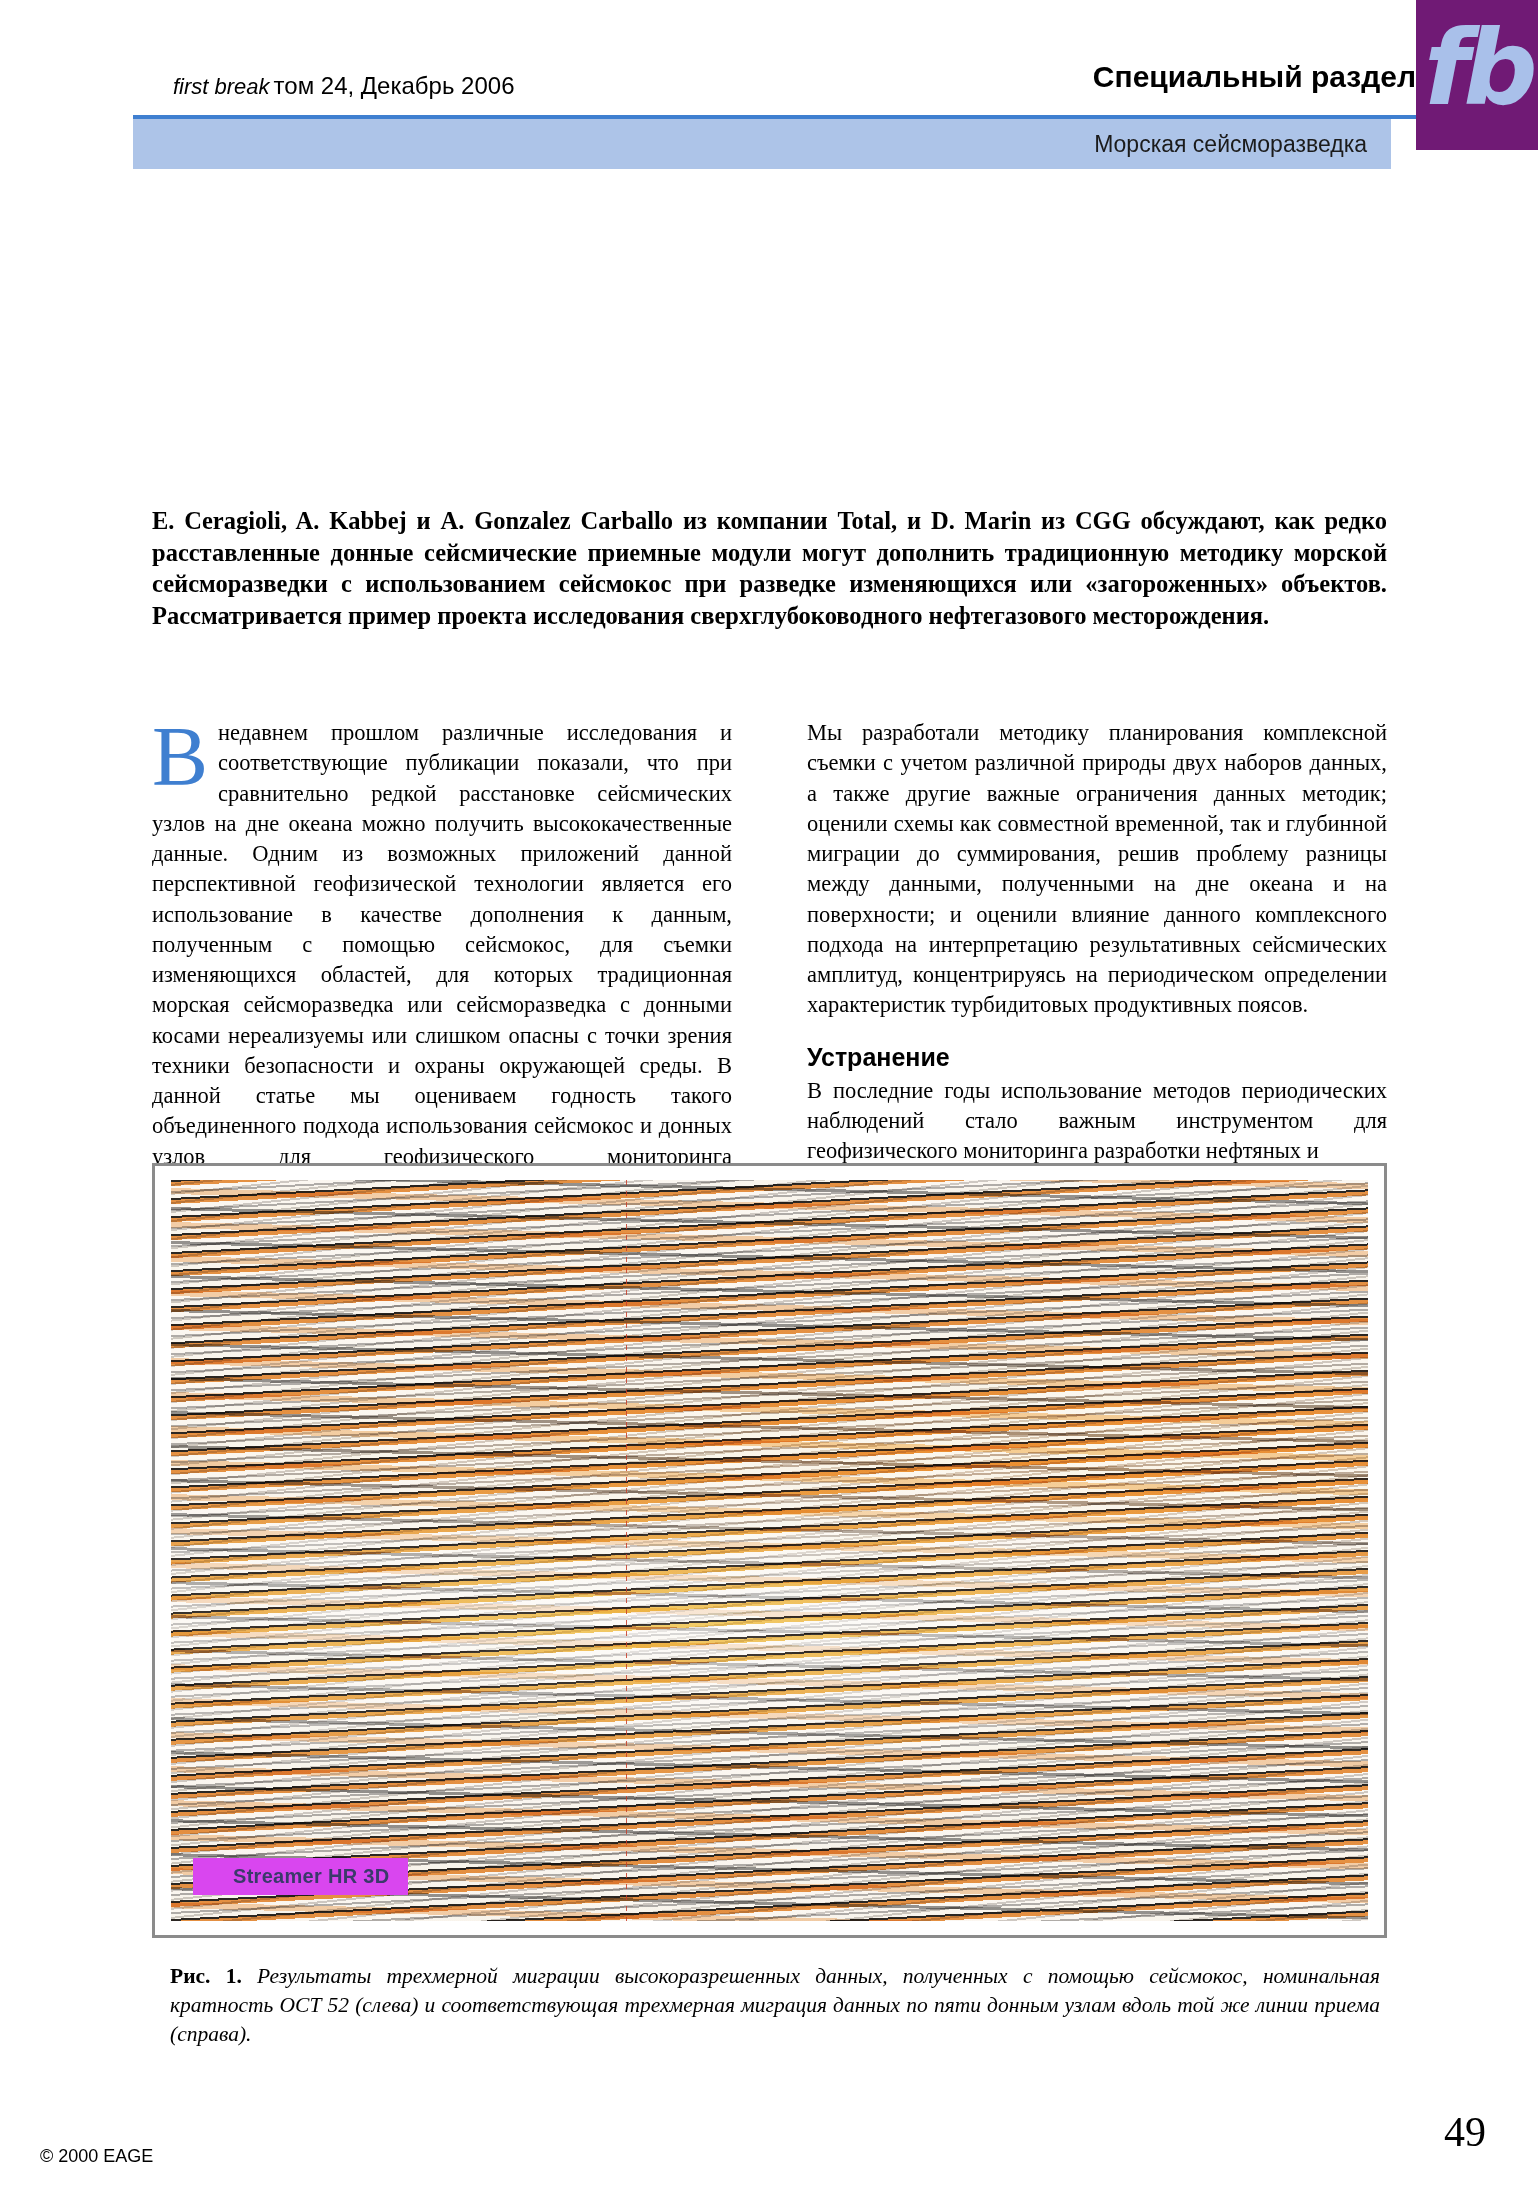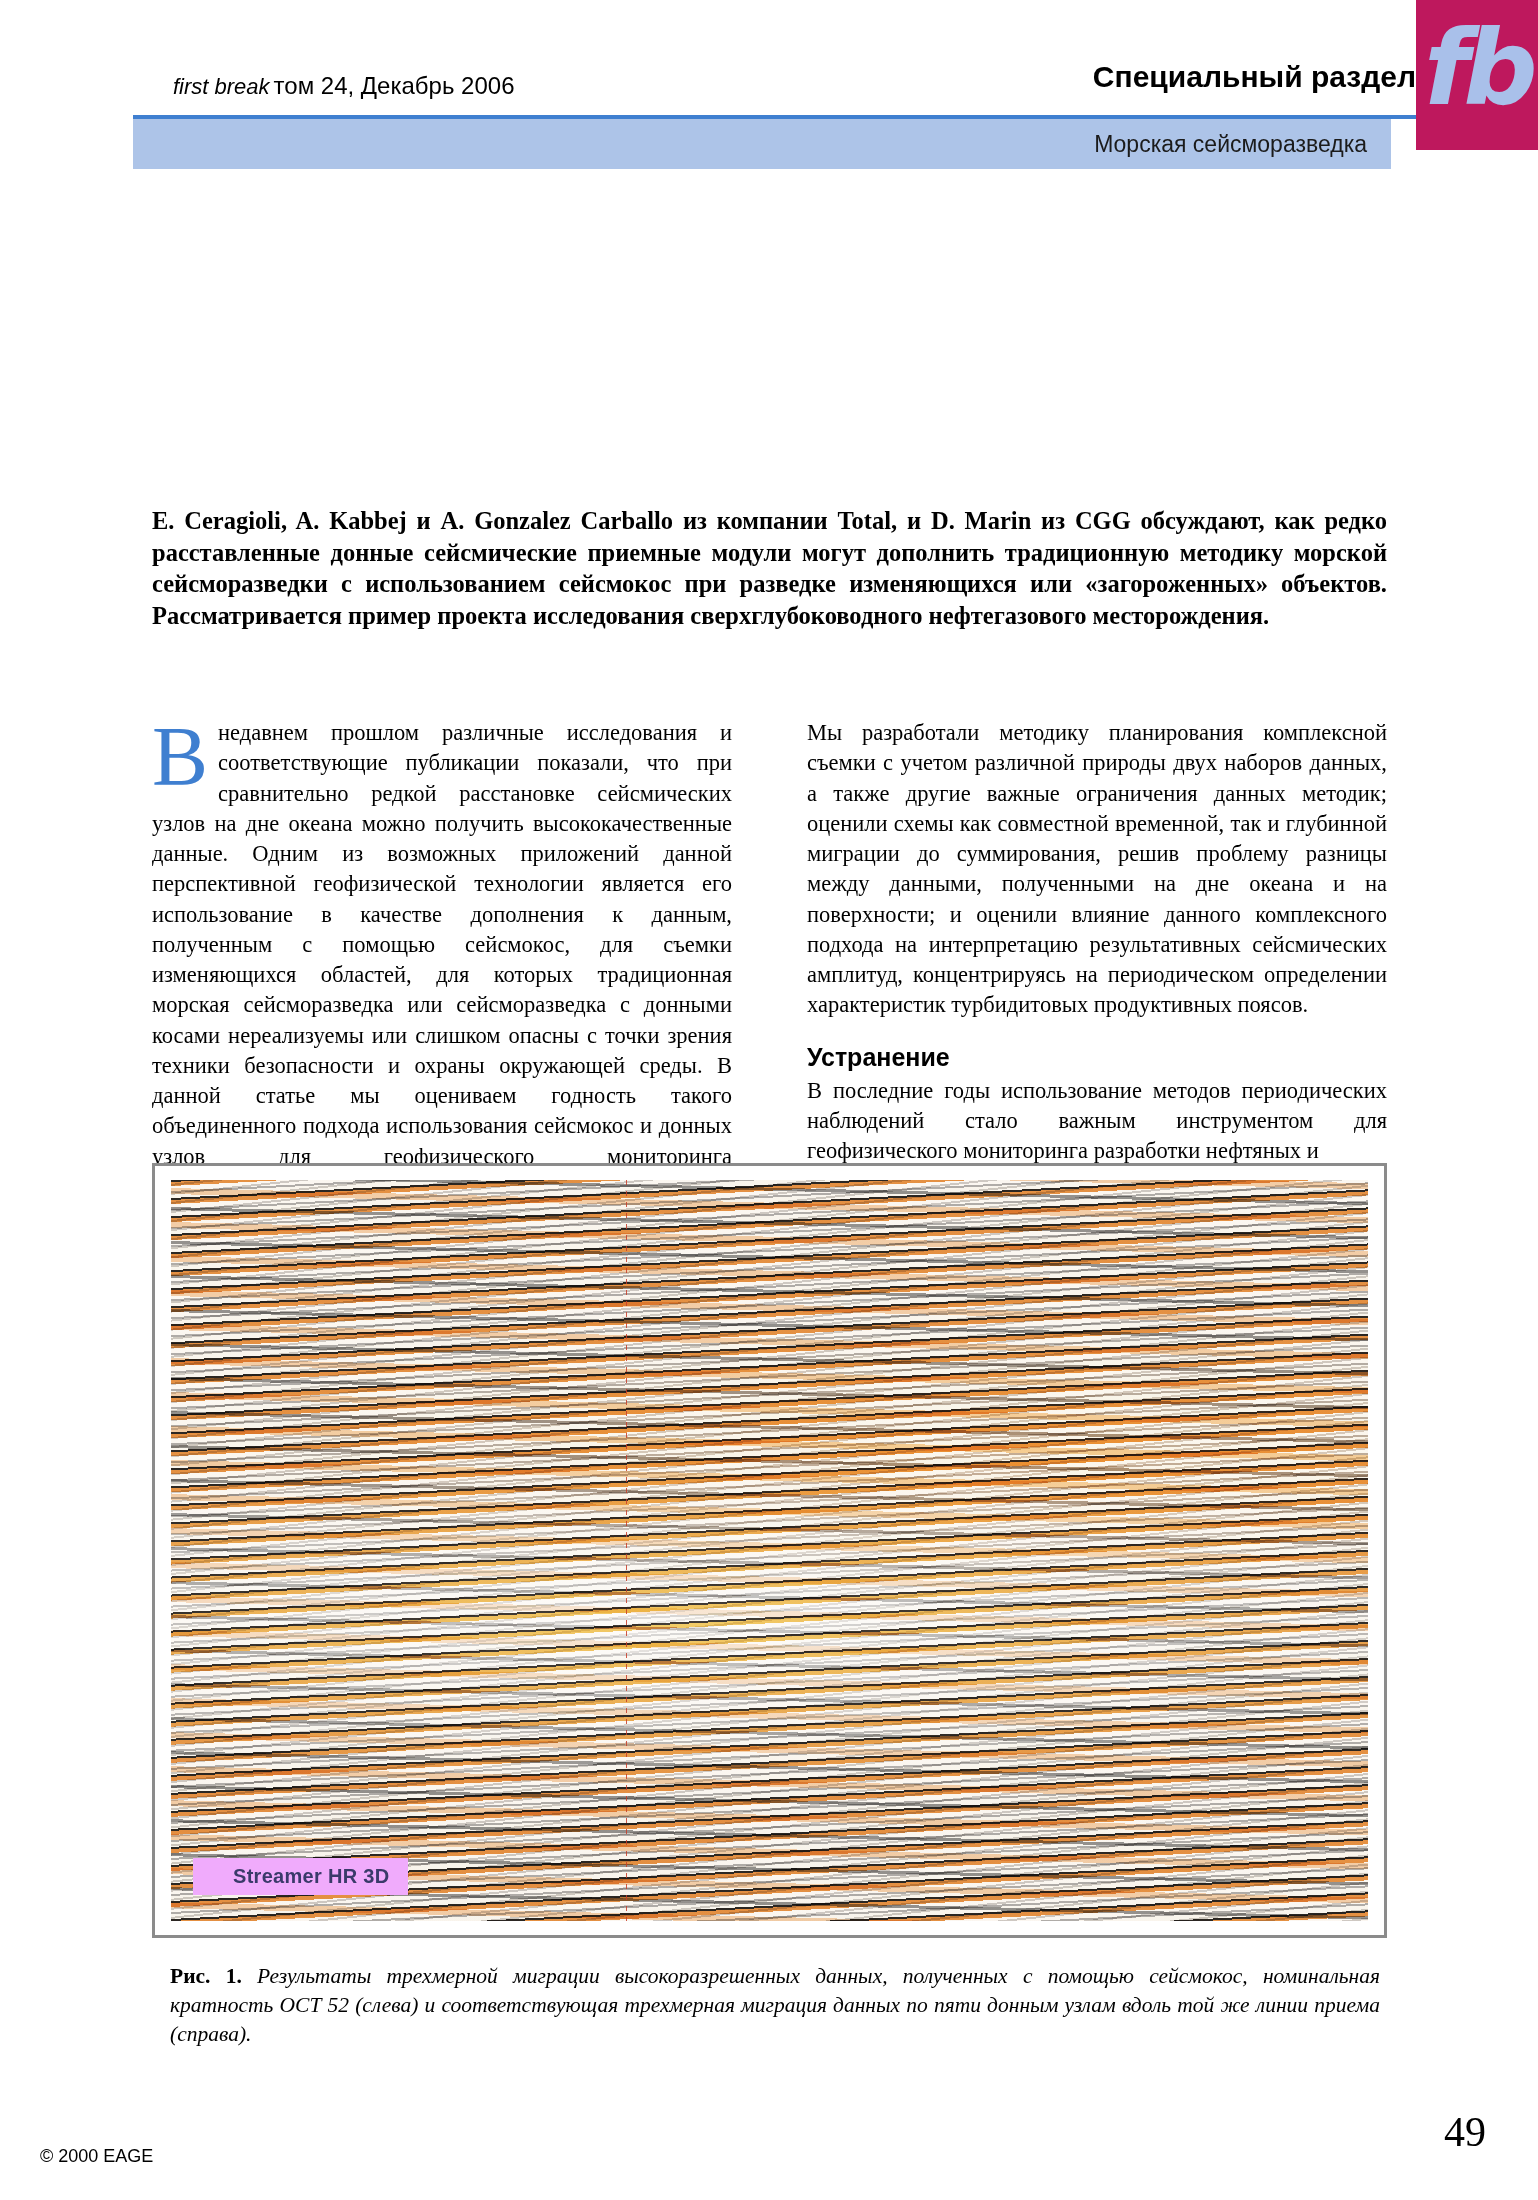--- a/index.html
+++ b/index.html
@@ -21,21 +21,21 @@
     inset: 0;
     background: #ffffff;
   }
 
   #journal-logo {
     position: absolute;
     top: 0;
     left: 1416px;
     width: 122px;
     height: 150px;
-    background: #be185d;
+    background: #701a75;
     overflow: hidden;
   }
   #journal-logo .fb-glyph {
     position: absolute;
     left: 8px;
     top: 16px;
     font-family: "DejaVu Sans", sans-serif;
     font-size: 104px;
     font-weight: 700;
     font-style: italic;
@@ -283,21 +283,21 @@
       rgba(200,60,40,0.85) 0px,
       rgba(200,60,40,0.85) 5px,
       rgba(255,255,255,0) 5px,
       rgba(255,255,255,0) 11px
     );
   }
   .panel-label {
     position: absolute;
     left: 22px;
     bottom: 26px;
-    background: #f0abfc;
+    background: #d946ef;
     color: #3a3a6a;
     font-family: "Liberation Sans", sans-serif;
     font-weight: 700;
     font-size: 20px;
     padding: 7px 18px 7px 40px;
     letter-spacing: 0.3px;
     white-space: nowrap;
   }
 
   

